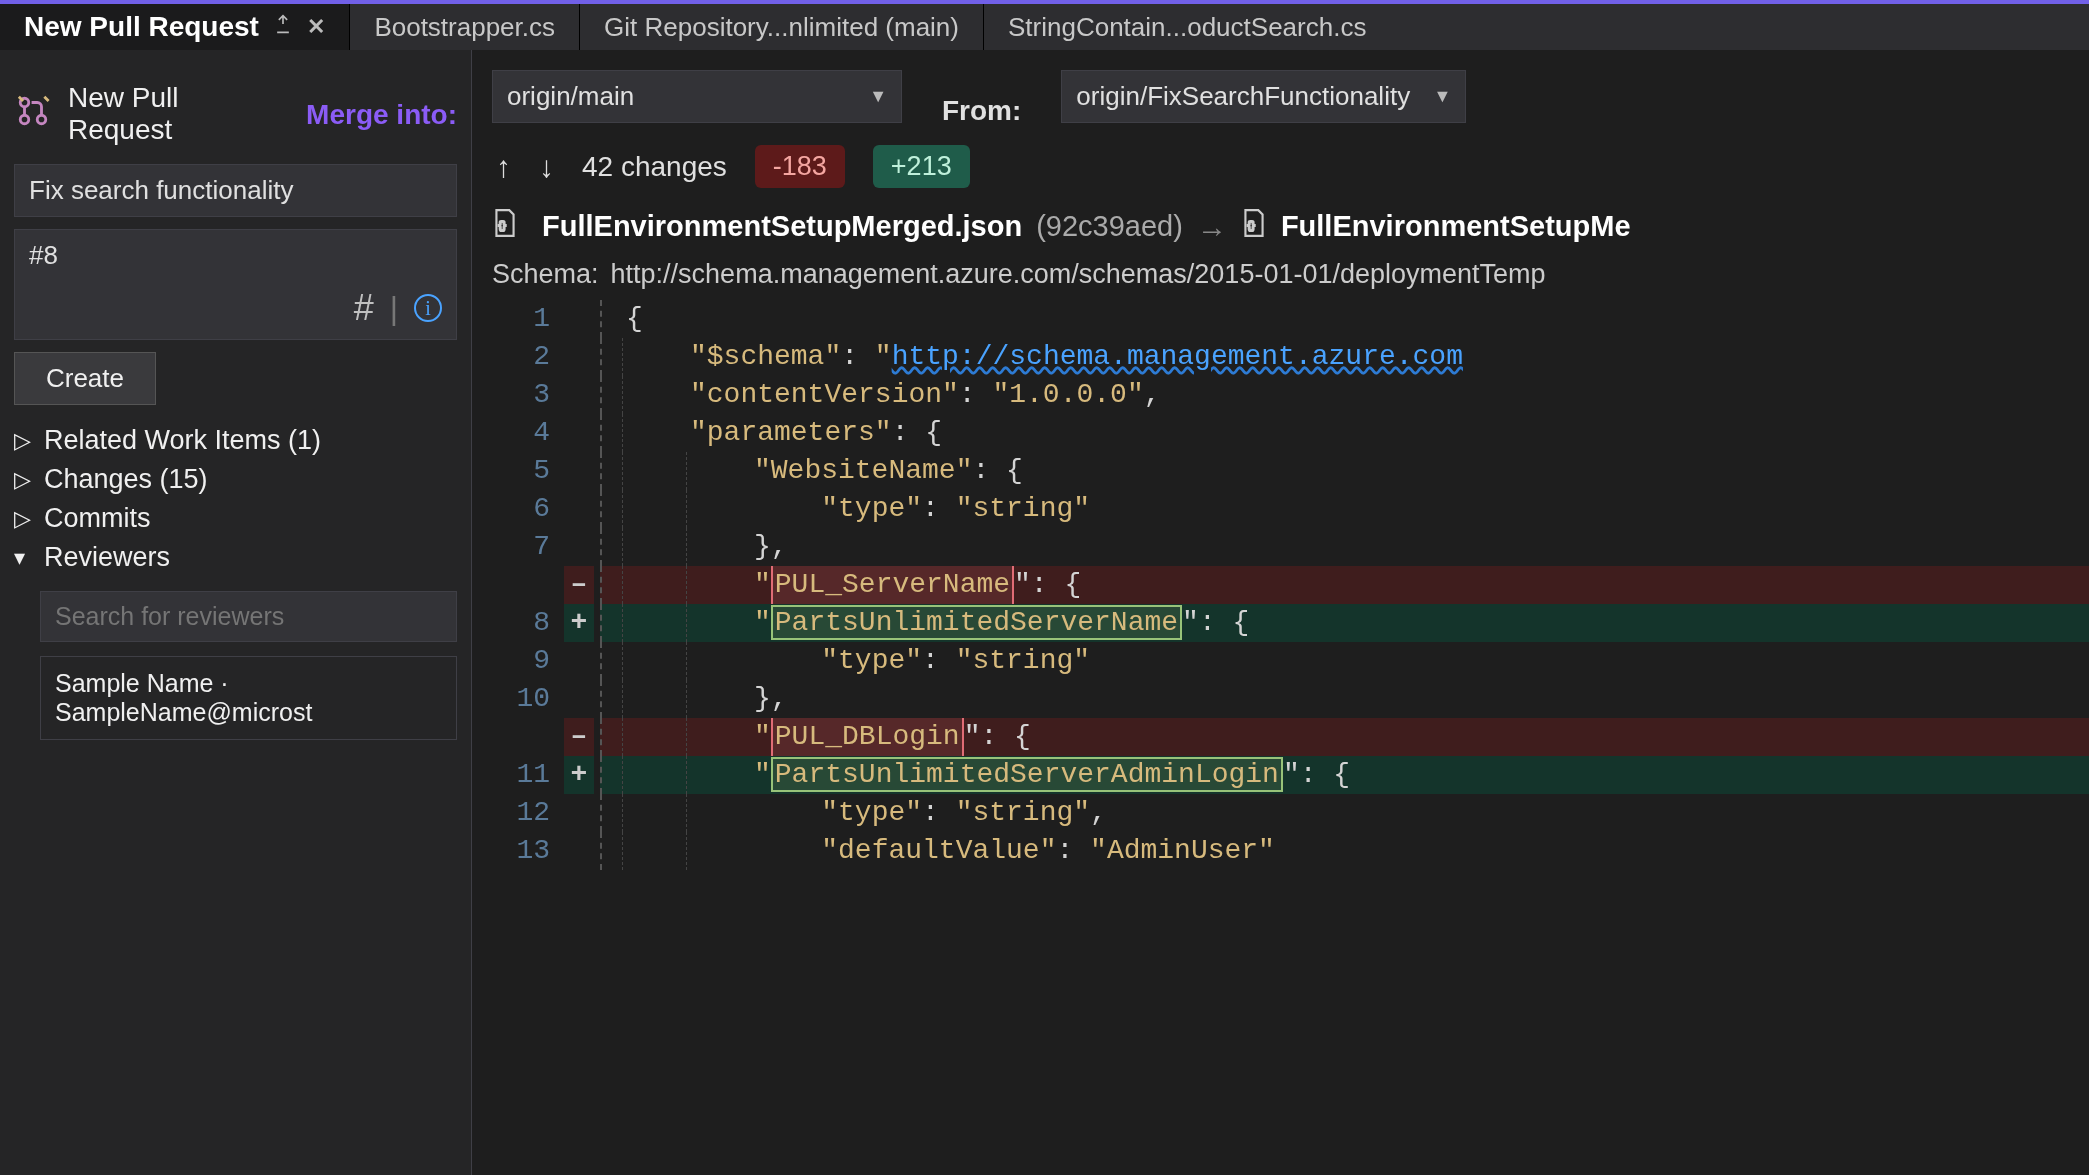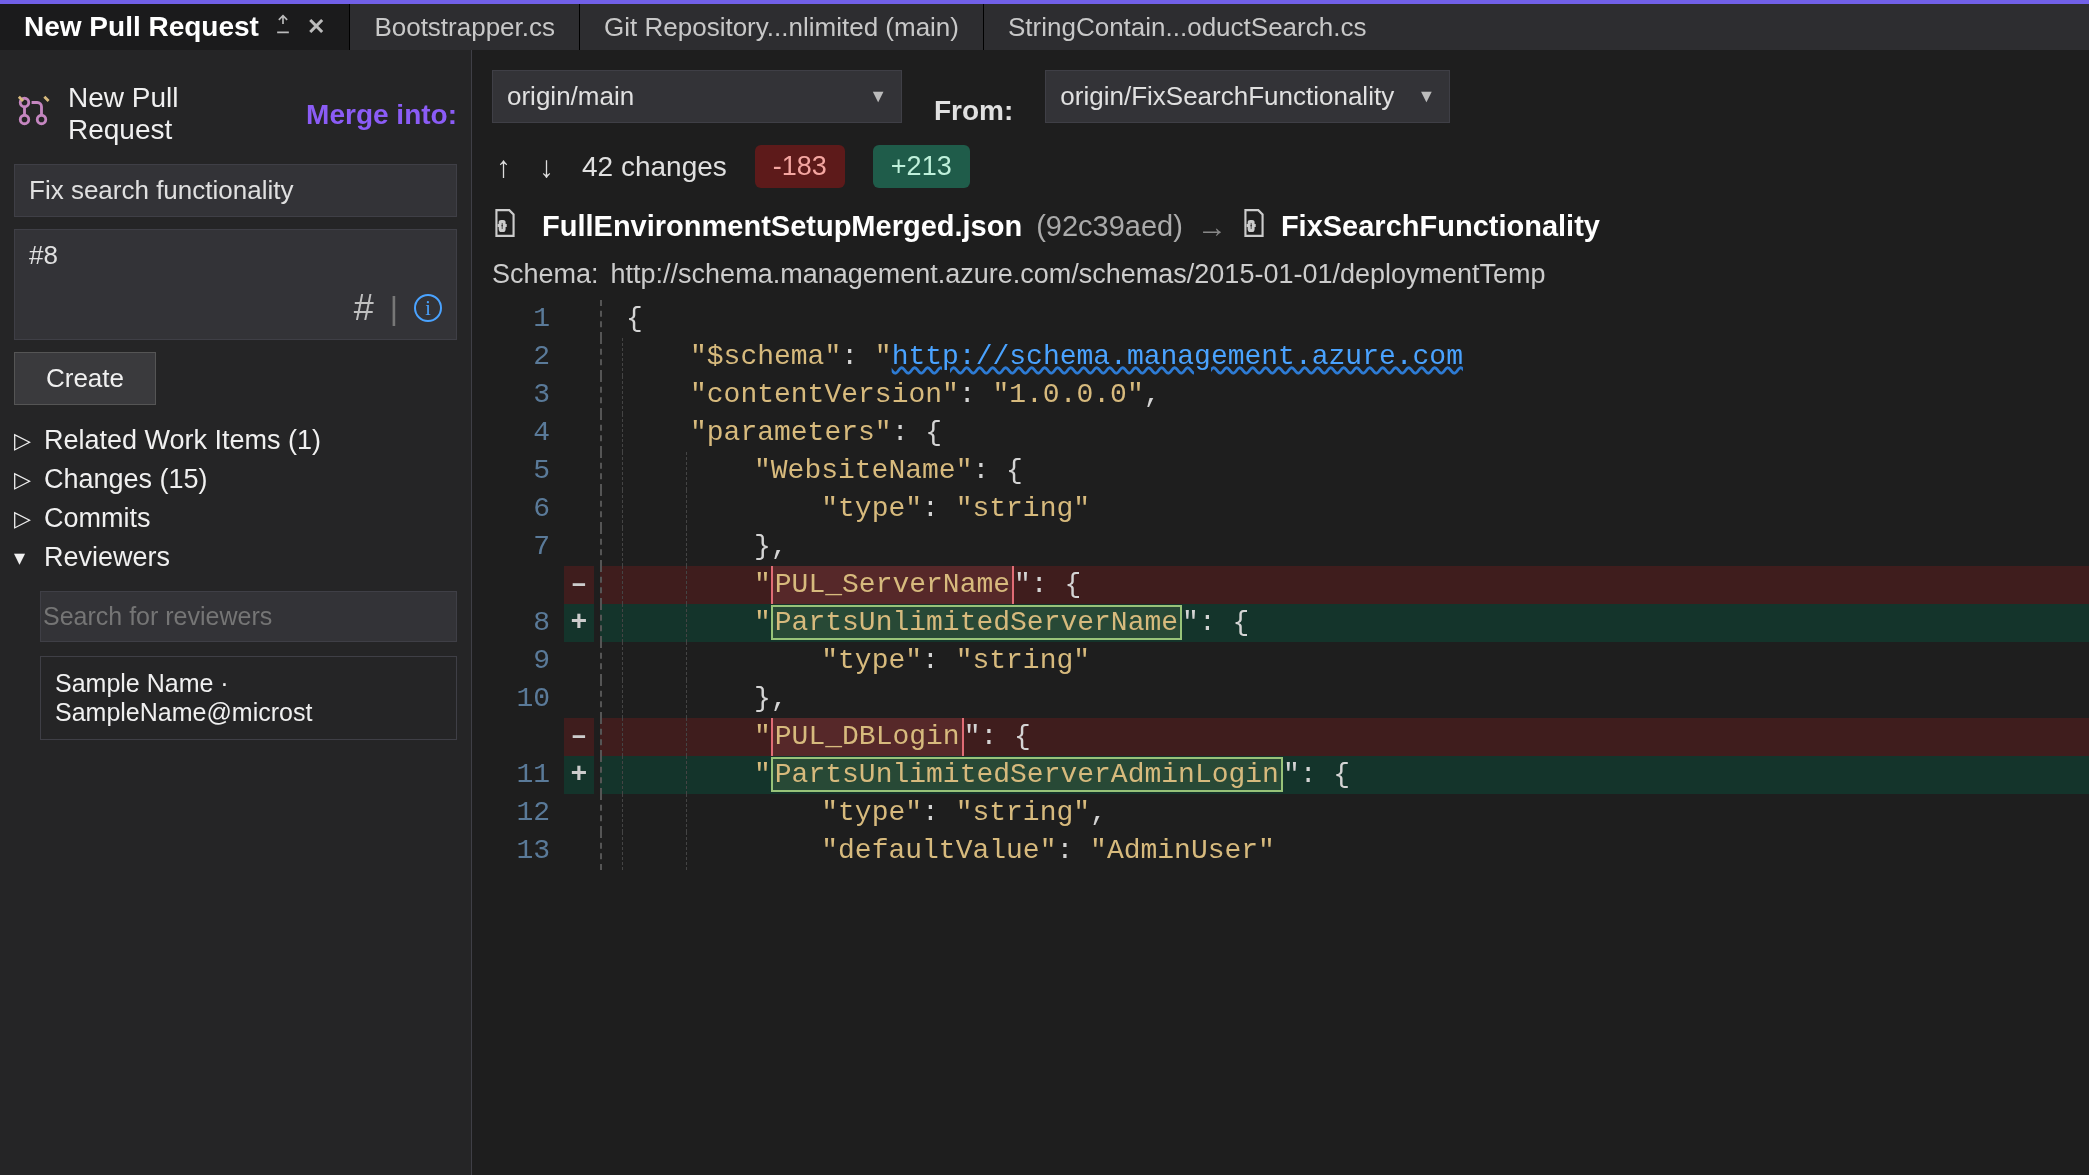--- a/index.html
+++ b/index.html
@@ -134,34 +134,34 @@
   .tree-item { display: flex; align-items: center; gap: 8px; font-size: 27px; cursor: pointer; color: #f0f0f0;}
   .tree-caret { font-size: 22px; width: 22px; display:inline-block; }
   .tree-children { display: flex; flex-direction: column; gap: 14px; padding: 10px 0 0 26px; }
 
   .reviewer-input {
     width: 100%;
     background: #333337;
     border: 1px solid #3f3f46;
     color: #999;
     font-size: 25px;
-    padding: 10px 2px;
+    padding: 10px 14px;
   }
   .reviewer-entry {
     border: 1px solid #3f3f46;
     padding: 12px 14px;
     font-size: 25px;
     color: #f0f0f0;
   }
 
   
   .toolbar {
     display: flex;
     align-items: center;
-    gap: 32px;
+    gap: 40px;
     padding: 16px 20px 0 20px;
     font-size: 28px;
   }
   .merge-select,
   .from-select {
     background: #333337;
     border: 1px solid #3f3f46;
     color: #e0e0e0;
     font-size: 26px;
     padding: 10px 14px;
@@ -414,21 +414,21 @@
       </span>
       <span style="font-weight:600;color:#fff;margin-left:10px;">FullEnvironmentSetupMerged.json</span>
       <span class="commit-hash">(92c39aed)</span>
       <span class="arrow-right">→</span>
       <span class="file-icon">
         <svg viewBox="0 0 24 28" fill="none" stroke="#ccc" stroke-width="2">
             <path d="M4 2h12l4 4v20H4z"></path>
             <text x="6" y="20" font-size="10" fill="#ccc">{}</text>
           </svg>
       </span>
-      <span style="font-weight:600;color:#fff;">FixSearchFunctionality</span>
+      <span style="font-weight:600;color:#fff;">FullEnvironmentSetupMe</span>
     </div>
 
     <div class="schema-row">
       <span>Schema:</span>
       <span>http://schema.management.azure.com/schemas/2015-01-01/deploymentTemp</span>
     </div>
 
     <div class="editor">
       <div class="code-lines">
 

